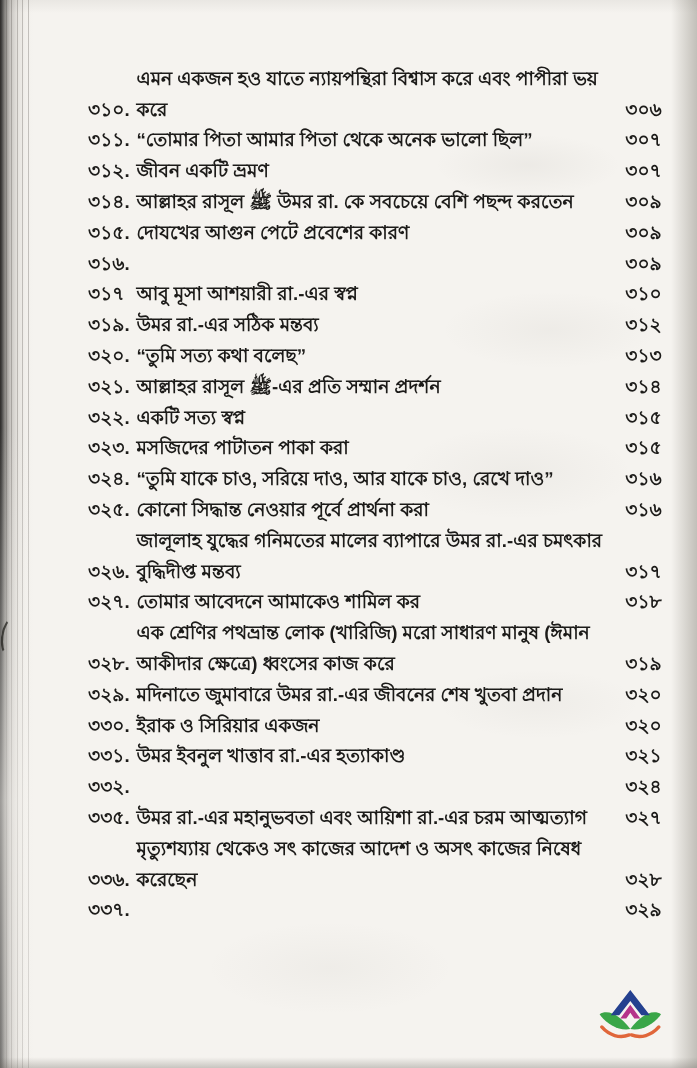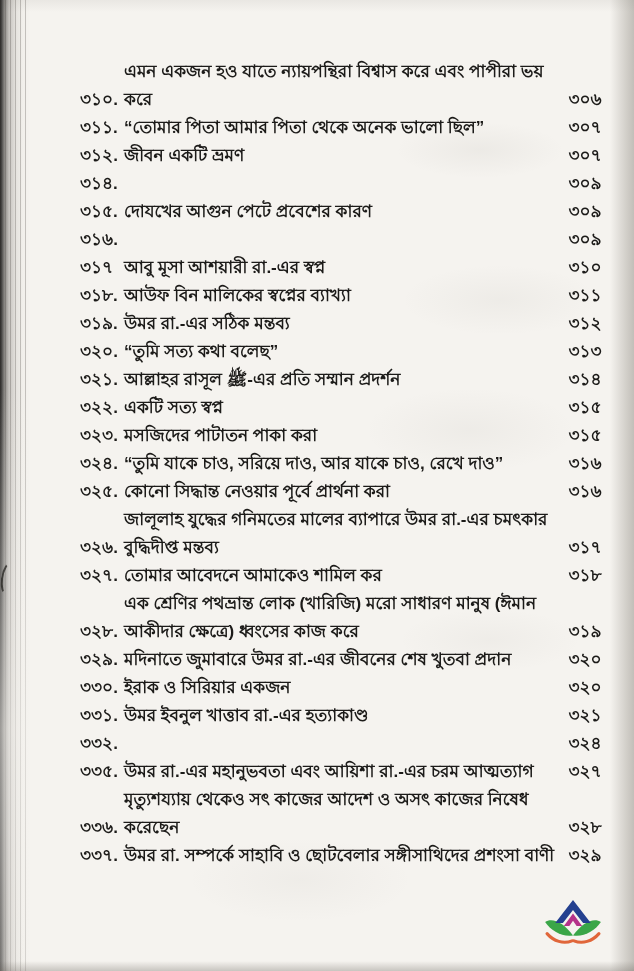--- a/index.html
+++ b/index.html
@@ -135,45 +135,41 @@
 
     <div class="row">
       <span class="num">৩১২.</span>
       <span class="title">জীবন একটি ভ্রমণ</span>
       <span class="pg">৩০৭</span>
     </div>
 
 
     <div class="row">
       <span class="num">৩১৪.</span>
+      <span class="title">আল্লাহর রাসূল ﷺ উমর রা. কে সবচেয়ে বেশি পছন্দ করতেন</span>
       <span class="pg">৩০৯</span>
     </div>
 
     <div class="row">
       <span class="num">৩১৫.</span>
       <span class="title">দোযখের আগুন পেটে প্রবেশের কারণ</span>
       <span class="pg">৩০৯</span>
     </div>
 
     <div class="row">
       <span class="num">৩১৬.</span>
       <span class="pg">৩০৯</span>
     </div>
 
     <div class="row">
       <span class="num">৩১৭</span>
       <span class="title">আবু মূসা আশয়ারী রা.-এর স্বপ্ন</span>
       <span class="pg">৩১০</span>
     </div>
 
-    <div class="row">
-      <span class="num">৩১৮.</span>
-      <span class="title">আউফ বিন মালিকের স্বপ্নের ব্যাখ্যা</span>
-      <span class="pg">৩১১</span>
-    </div>
 
     <div class="row">
       <span class="num">৩১৯.</span>
       <span class="title">উমর রা.-এর সঠিক মন্তব্য</span>
       <span class="pg">৩১২</span>
     </div>
 
     <div class="row">
       <span class="num">৩২০.</span>
       <span class="title">“তুমি সত্য কথা বলেছ”</span>
@@ -260,21 +256,20 @@
     </div>
 
     <div class="row">
       <span class="num">৩৩৬.</span>
       <span class="title">মৃত্যুশয্যায় থেকেও সৎ কাজের আদেশ ও অসৎ কাজের নিষেধ করেছেন</span>
       <span class="pg">৩২৮</span>
     </div>
 
     <div class="row">
       <span class="num">৩৩৭.</span>
-      <span class="title">উমর রা. সম্পর্কে সাহাবি ও ছোটবেলার সঙ্গীসাথিদের প্রশংসা বাণী</span>
       <span class="pg">৩২৯</span>
     </div>
   </div>
 
   <div class="logo">
     <svg viewBox="0 0 60 52" xmlns="http://www.w3.org/2000/svg">
 
       <path d="M3 36 C 10 44 20 47 29 43.5" fill="none" stroke="#e0663a" stroke-width="3.2" stroke-linecap="round"></path>
       <path d="M57 36 C 50 44 40 47 31 43.5" fill="none" stroke="#e0663a" stroke-width="3.2" stroke-linecap="round"></path>
 

